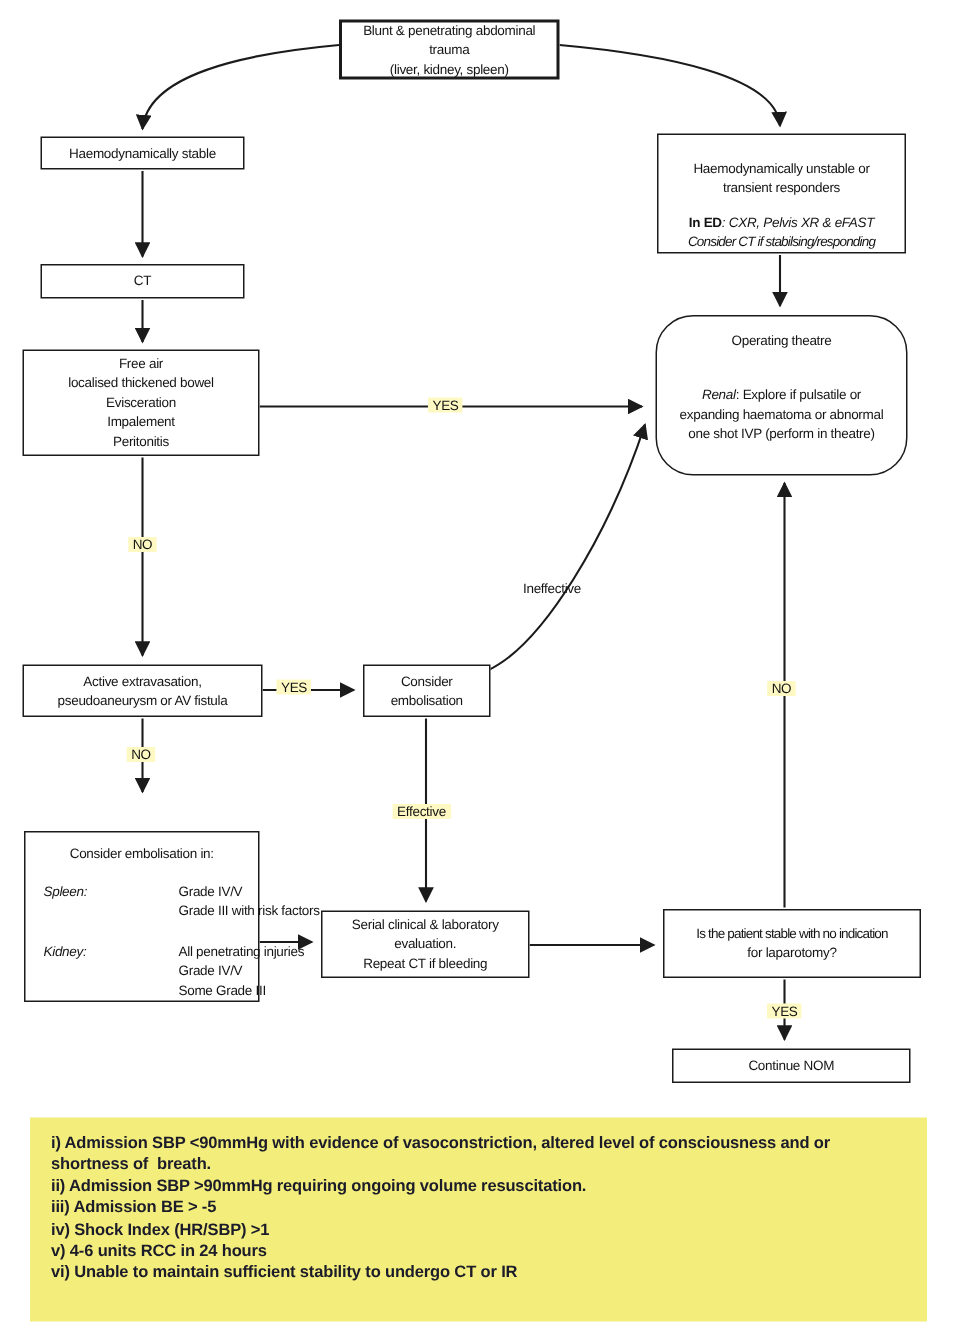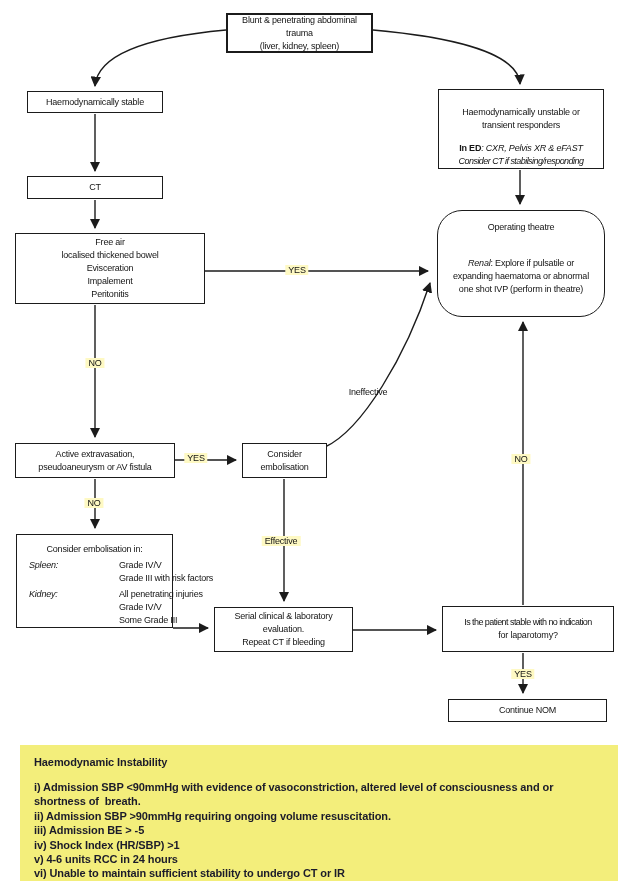--- a/index.html
+++ b/index.html
@@ -18,25 +18,25 @@
   }
   .line { white-space:pre; }
   .i { font-style:italic; }
   .b { font-weight:bold; }
   .tight { letter-spacing:-0.55px; }
 
   .trauma   { left:226px; top:13px;  width:147px; height:40px; border-width:2px; }
   .stable   { left:27px;  top:91px;  width:136px; height:22px; }
   .ct       { left:27px;  top:176px; width:136px; height:23px; }
   .unstable { left:438px; top:89px;  width:166px; height:80px; justify-content:flex-start; padding-top:16px; }
-  .freeair  { left:15px;  top:233px; width:190px; height:71px; }
+  .freeair  { left:15px;  top:233px; width:158px; height:71px; }
   .theatre  { left:437px; top:210px; width:168px; height:107px; justify-content:flex-start; padding-top:10px;border-radius:25px; }
   .extrav   { left:15px;  top:443px; width:160px; height:35px; }
   .embol    { left:242px; top:443px; width:85px;  height:35px; }
-  .embolin  { left:16px;  top:534px; width:157px; height:94px; justify-content:space-between; padding-top:8px; }
+  .embolin  { left:16px;  top:554px; width:157px; height:114px; justify-content:space-between; padding-top:8px; }
   .serial   { left:214px; top:607px; width:139px; height:45px; }
   .stableq  { left:442px; top:606px; width:172px; height:46px;text-align:center; }
   .nom      { left:448px; top:699px; width:159px; height:23px; }
 
   .spacer9  { height:9px; }  .spacer10 { height:10px; }
   .spacer12 { height:12px; } .spacer22 { height:23px; }
 
   .erow { display:flex; width:100%; padding-left:12px; box-sizing:border-box; text-align:left;gap:44px; }
   .elbl { width:46px; flex:none; font-style:italic; }
   .etxt .line { text-align:left; }
@@ -172,21 +172,20 @@
   <div class="elabel" style="left:297px; top:270px;">YES</div>
   <div class="elabel" style="left:95px;  top:363px;">NO</div>
   <div class="elabel" style="left:196px; top:458px;">YES</div>
   <div class="elabel" style="left:94px;  top:503px;">NO</div>
   <div class="elabel" style="left:281px; top:541px;">Effective</div>
   <div class="elabel nobg" style="left:368px; top:392px;">Ineffective</div>
   <div class="elabel" style="left:521px; top:459px;">NO</div>
   <div class="elabel" style="left:523px; top:674px;">YES</div>
 
   <div class="note">
-    <div class="ntitle">Haemodynamic Instability</div>
     <div class="nline">i) Admission SBP &lt;90mmHg with evidence of vasoconstriction, altered level of consciousness and or</div>
     <div class="nline">shortness of  breath.</div>
     <div class="nline">ii) Admission SBP &gt;90mmHg requiring ongoing volume resuscitation.</div>
     <div class="nline">iii) Admission BE &gt; -5</div>
     <div class="nline">iv) Shock Index (HR/SBP) &gt;1</div>
     <div class="nline">v) 4-6 units RCC in 24 hours</div>
     <div class="nline">vi) Unable to maintain sufficient stability to undergo CT or IR</div>
   </div>
 
 </div>

